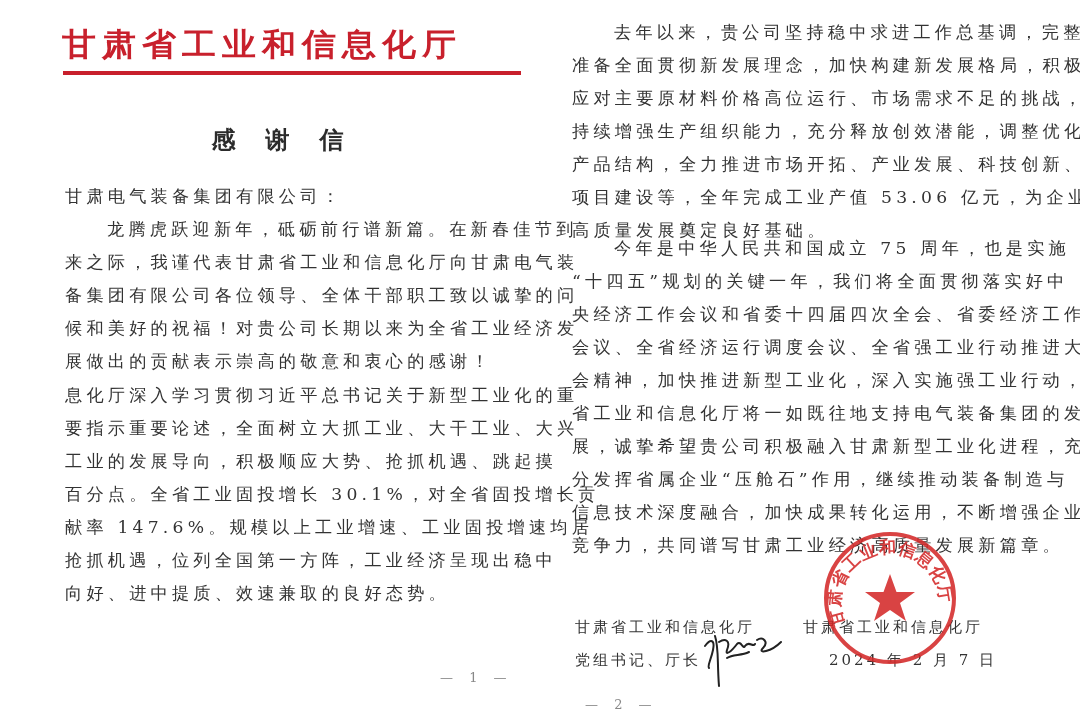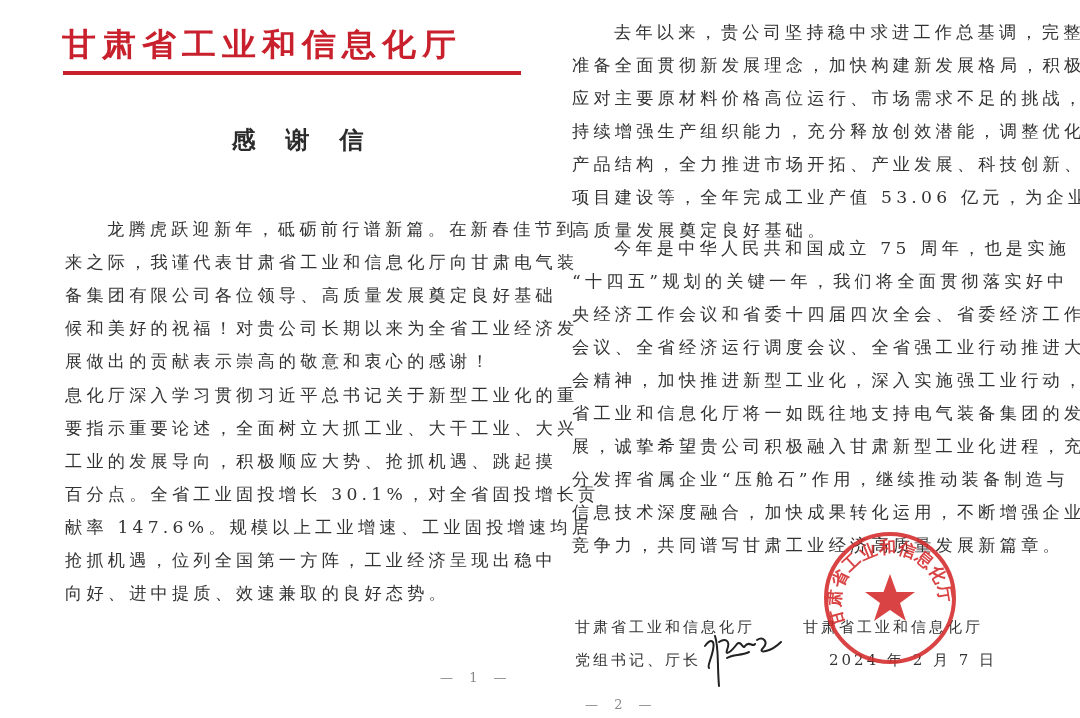--- a/index.html
+++ b/index.html
@@ -16,21 +16,21 @@
     color: #c8202c; font-size: 34px; font-weight: bold; letter-spacing: 6px;
     font-family: "DejaVu Serif", "Liberation Serif", serif; white-space: nowrap;
     transform: scaleY(0.92);
   }
   .header-rule {
     position: absolute; left: 63px; top: 71px; width: 458px; height: 4px; background: #c8202c;
   }
   .letter-title {
     position: absolute; left: 0; width: 545px; top: 124px; text-align: center;
     font-size: 24px; font-weight: bold; letter-spacing: 30px; color: #2b2b2b;
-    padding-left: 40px; box-sizing: border-box; margin-left: 20px;
+    padding-left: 40px; box-sizing: border-box;
   }
   .text-block { position: absolute; font-size: 17.2px; line-height: 33px; letter-spacing: 4.2px; color: #333; }
   .line { display: block; white-space: nowrap; height: 33px; }
   .indent { padding-left: 42px; }
 
   .salutation { left: 65px; top: 180px; }
   .para1 { left: 65px; top: 213px; }
   .para2 { left: 65px; top: 379px; }
 
   .page-num {
@@ -50,25 +50,28 @@
 </style>
 </head>
 <body>
 
 <div class="page page-left">
   <div class="header-title">甘肃省工业和信息化厅</div>
   <div class="header-rule"></div>
 
   <div class="letter-title">感谢信</div>
 
+  <div class="text-block salutation">
+    <span class="line">甘肃电气装备集团有限公司：</span>
+  </div>
 
   <div class="text-block para1">
     <span class="line indent">龙腾虎跃迎新年，砥砺前行谱新篇。在新春佳节到</span>
     <span class="line">来之际，我谨代表甘肃省工业和信息化厅向甘肃电气装</span>
-    <span class="line">备集团有限公司各位领导、高质量发展奠定良好基础</span>
+    <span class="line">备集团有限公司各位领导、全体干部职工致以诚挚的问</span>
     <span class="line">候和美好的祝福！对贵公司长期以来为全省工业经济发</span>
     <span class="line">展做出的贡献表示崇高的敬意和衷心的感谢！</span>
   </div>
 
   <div class="text-block para2">
     <span class="line">息化厅深入学习贯彻习近平总书记关于新型工业化的重</span>
     <span class="line">要指示重要论述，全面树立大抓工业、大干工业、大兴</span>
     <span class="line">工业的发展导向，积极顺应大势、抢抓机遇、跳起摸</span>
     <span class="line">百分点。全省工业固投增长 30.1%，对全省固投增长贡</span>
     <span class="line">献率 147.6%。规模以上工业增速、工业固投增速均居</span>

